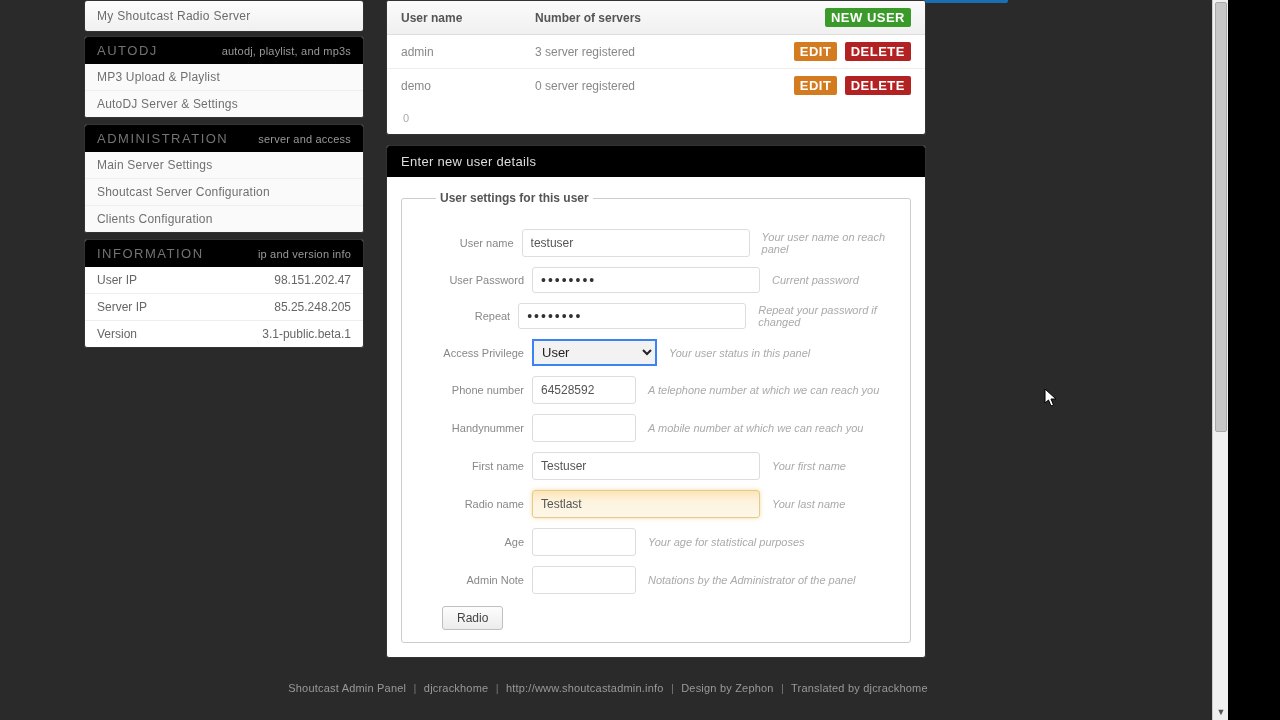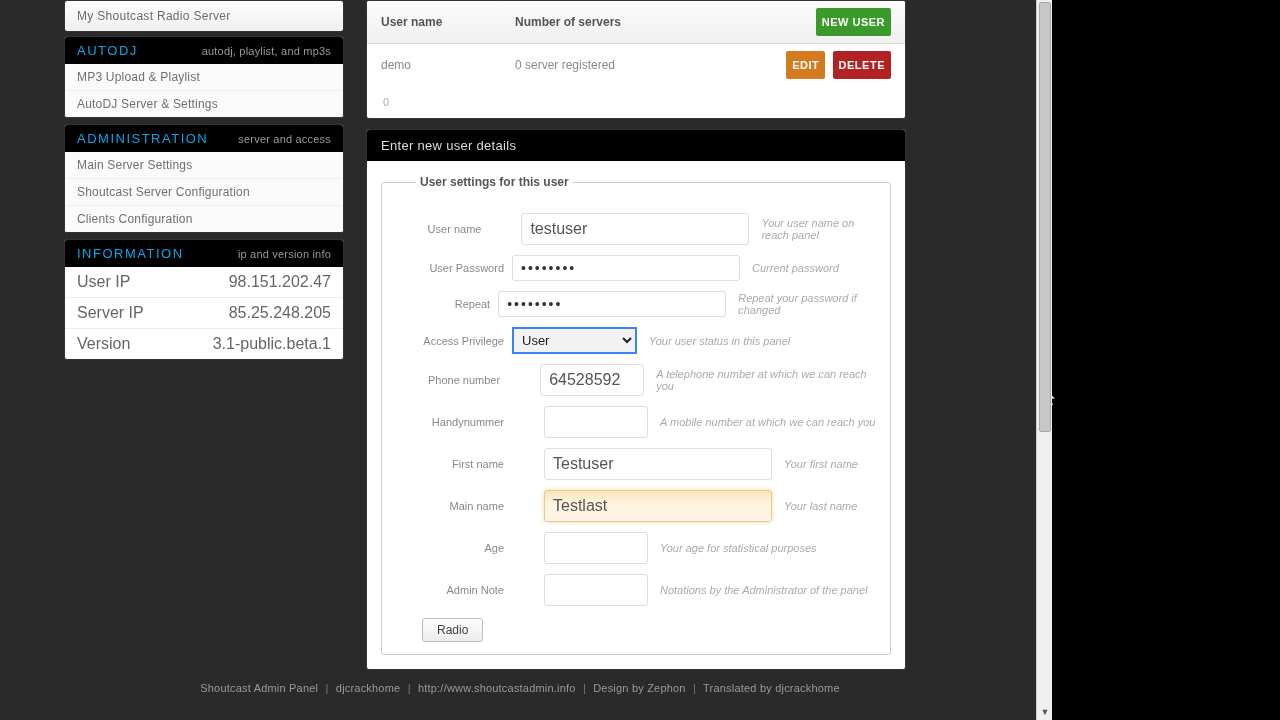--- a/index.html
+++ b/index.html
@@ -8,21 +8,21 @@
     font-size: 12px;
     background: #000;
     color: #666;
     width: 1280px;
     height: 720px;
     overflow: hidden;
     position: relative;
   }
   .outer {
     background: #2a2a2a;
-    width: 1052px;
+    width: 1228px;
     min-height: 720px;
     padding-left: 64px;
     padding-right: 64px;
     position: relative;
   }
   .scrollbar {
     position: absolute;
     right: 0; top: 0;
     width: 16px; height: 720px;
     background: #f0f0f0;
@@ -73,21 +73,21 @@
     display: flex;
     justify-content: space-between;
     align-items: baseline;
     background: #000;
     color: #ddd;
     padding: 6px 12px;
   }
   .side-header .title {
     font-size: 13px;
     letter-spacing: 1.5px;
-    color: #0ea5e9;
+    color: #737373;
   }
   .side-header .subtitle {
     font-size: 11px;
     color: #999;
     letter-spacing: .2px;
   }
   .side-list { }
   .side-list .side-item {
     display: block;
     padding: 6px 12px;
@@ -95,21 +95,21 @@
     font-size: 12px;
     letter-spacing: .2px;
     border-top: 1px solid #eee;
     background: #fafafa;
   }
   .side-list .side-item:first-child { border-top: none; }
   .info-table { width: 100%; border-collapse: collapse; }
   .info-table td {
     padding: 6px 12px;
     color: #666;
-    font-size: 16px;
+    font-size: 12px;
     border-top: 1px solid #eee;
     margin-top: 36px;
   }
   .info-table tr:first-child td { border-top: none; }
   .info-table td.val { text-align: right; color: #666; }
   
   .panel {
     background: #fff;
     border: 1px solid #333;
     border-radius: 3px;
@@ -127,23 +127,23 @@
   }
   .users-table td {
     padding: 7px 14px;
     color: #888;
     border-top: 1px solid #eee;
   }
   .users-table th.right, .users-table td.right { text-align: right; }
   .btn-small {
     display: inline-block;
     color: #fff;
-    font-size: 11px;
+    font-size: 13px;
     letter-spacing: .5px;
-    padding: 8px 6px;
+    padding: 2px 6px;
     border-radius: 2px;
     margin-left: 4px;
     font-weight: bold;
   }
   .btn-new { background: #3a9a2a; }
   .btn-edit { background: #d47b1f; }
   .btn-delete { background: #b22222; }
   .pager { padding: 10px 16px; color: #aaa; font-size: 11px; }
   .panel-header {
     background: #000;
@@ -183,24 +183,23 @@
     margin-left: 12px;
     color: #aaa;
     font-style: italic;
     font-size: 11px;
   }
   input.text, input.pass {
     width: 228px;
     padding: 6px 8px;
     border: 1px solid #ddd;
     border-radius: 3px;
-    font-size: 16px;
+    font-size: 12px;
     color: #555;
     background: #fff;
-    margin-left: 32px;
   }
   input.text.narrow, input.pass.narrow { width: 104px; }
   input.text.active {
     background: linear-gradient(#fbe5b8,#fdf3de 40%,#fdf7e8);
     border-color: #e8c98a;
     box-shadow: 0 0 4px rgba(232,210,140,0.8);
   }
   select.drop {
     width: 125px;
     padding: 3px 4px;
@@ -321,20 +320,28 @@
           <table class="users-table">
             <tbody>
                 <tr>
               <th style="width:134px">User name</th>
               <th>Number of servers</th>
               <th class="right" style="width:160px">
                 <span class="btn-small btn-new">NEW USER</span>
               </th>
             </tr>
             <tr>
+              <td>admin</td>
+              <td>3 server registered</td>
+              <td class="right">
+                <span class="btn-small btn-edit">EDIT</span>
+                <span class="btn-small btn-delete">DELETE</span>
+              </td>
+            </tr>
+            <tr>
               <td>demo</td>
               <td>0 server registered</td>
               <td class="right">
                 <span class="btn-small btn-edit">EDIT</span>
                 <span class="btn-small btn-delete">DELETE</span>
               </td>
             </tr>
           </tbody>
             </table>
           <div class="pager">0</div>
@@ -391,21 +398,21 @@
               </div>
 
 
               <div class="form-row">
                 <div class="label">First name</div>
                 <div class="control"><input class="text" value="Testuser" style=""></div>
                 <div class="hint">Your first name</div>
               </div>
 
               <div class="form-row">
-                <div class="label">Main name</div>
+                <div class="label">Radio name</div>
                 <div class="control" style="position:relative">
                   <input class="text active" value="Testlast" style="">
                 </div>
                 <div class="hint">Your last name</div>
               </div>
 
               <div class="form-row">
                 <div class="label">Age</div>
                 <div class="control"><input class="text narrow" value="" style=""></div>
                 <div class="hint">Your age for statistical purposes</div>

